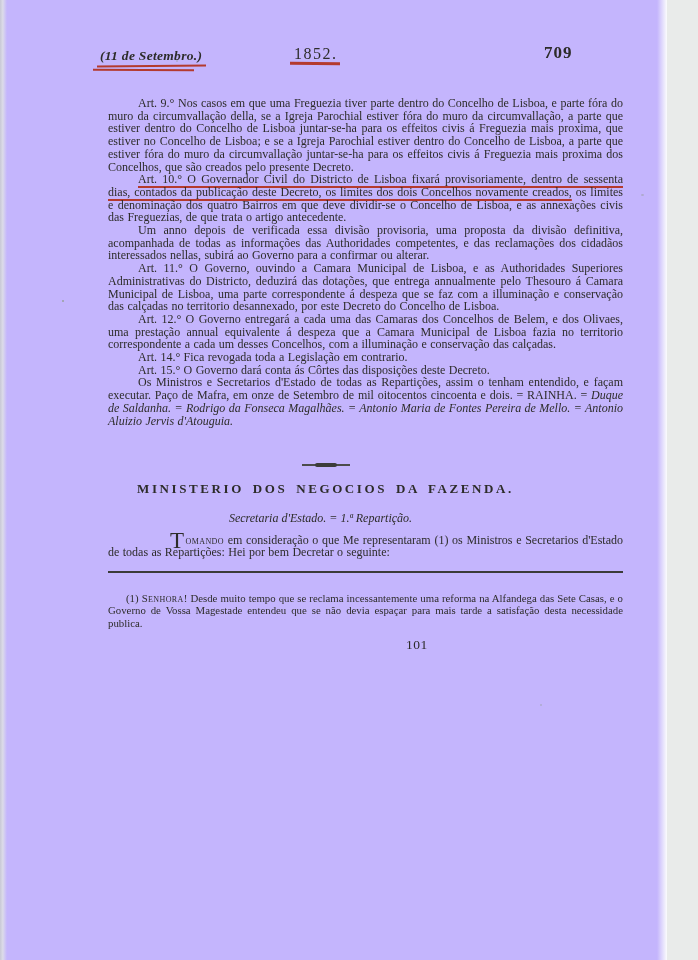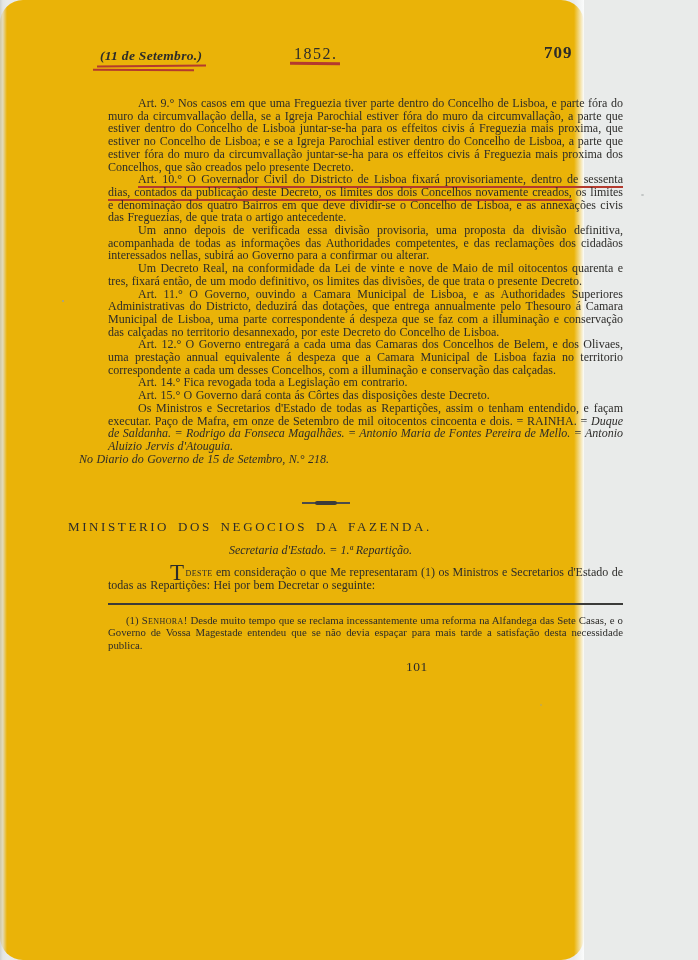--- a/index.html
+++ b/index.html
@@ -2,24 +2,23 @@
 <html lang="pt"><head>
 <meta charset="utf-8">
 <style>
   html,body{margin:0;padding:0;}
   body{
     width:698px;height:960px;overflow:hidden;
     background:#e9ebea;
     font-family:"Liberation Serif", serif;
   }
   .page{
-    position:relative;width:584px;height:960px;
-    background:#eab308;
+    position:relative;width:667px;height:960px;
+    background:#c4b5fd;
     color:#2d2c2a;
-    border-radius:23px;
   }
   
   .scan-edge-left{
     position:absolute;left:0;top:0;width:7px;height:960px;
     background:linear-gradient(90deg,#c9cdcc 0%,#e2e5e4 40%,rgba(243,245,244,0) 100%);
     opacity:.8;
   }
   .scan-edge-right{
     position:absolute;right:0;top:0;width:10px;height:960px;
     background:linear-gradient(270deg,#fbfcfc 0%,rgba(243,245,244,0) 100%);
@@ -84,41 +83,41 @@
   }
   .ornament .bar{
     position:absolute;left:0;right:0;top:3px;height:1.6px;background:#4c4c4a;
   }
   .ornament .blob{
     position:absolute;left:13px;top:1.4px;width:22px;height:4.6px;
     background:#3c3c3a;border-radius:2px;
   }
 
   .fz-title{
-    margin-top:14px;transform:translateX(-40px);
-    font-weight:normal;font-size:13px;letter-spacing:2.6px;word-spacing:3px;
+    margin-top:14px;text-align:center;transform:translateX(-40px);
+    font-weight:bold;font-size:13px;letter-spacing:2.6px;word-spacing:3px;
   }
   .fz-subtitle{
-    margin-top:10px;text-align:center;transform:translateX(-45px);
+    margin-top:16px;text-align:center;transform:translateX(-45px);
     font-style:italic;font-size:12px;
   }
   .fz-open{
     margin:9px 0 0;text-align:justify;word-spacing:.4px;
   }
   .dropcap{
     display:inline-block;font-size:23px;line-height:10px;
     vertical-align:-4px;margin-left:62px;margin-right:1.5px;font-weight:500;
   }
   .smallcaps{font-variant:small-caps;letter-spacing:.4px;}
 
   .foot-rule{
     margin-top:12px;height:0;border-top:2px solid #3b3b39;width:100%;
   }
   .footnote{
-    margin:9px 0 0;font-size:10.8px;line-height:12.2px;
+    margin:19px 0 0;font-size:10.8px;line-height:12.2px;
     text-align:justify;text-indent:18px;word-spacing:.3px;
   }
   .sig-mark{
     margin-top:10px;font-size:13.5px;font-weight:normal;letter-spacing:.5px;
     width:max-content;margin-left:298px;
   }
 </style>
 </head>
 <body>
 
@@ -135,38 +134,36 @@
     <div class="header">
       <span class="h-date">(11 de Setembro.)</span>
       <span class="h-year">1852.</span>
       <span class="h-page">709</span>
     </div>
 
     <div class="bodytext">
       <p><span>Art. 9.° Nos casos em que uma Freguezia tiver parte dentro do Concelho de Lisboa, e parte fóra do muro da circumvallação della, se a Igreja Parochial estiver fóra do muro da circumvallação, a parte que estiver dentro do Concelho de Lisboa juntar-se-ha para os effeitos civis á Freguezia mais proxima, que estiver no Concelho de Lisboa; e se a Igreja Parochial estiver dentro do Concelho de Lisboa, a parte que estiver fóra do muro da circumvallação juntar-se-ha para os effeitos civis á Freguezia mais proxima dos Concelhos, que são creados pelo presente Decreto.</span></p>
       <p><span class="red-ul">Art. 10.° O Governador Civil do Districto de Lisboa fixará provisoriamente, dentro de sessenta dias, contados da publicação deste Decreto, os limites dos dois Concelhos novamente creados,</span><span> os limites e denominação dos quatro Bairros em que deve dividir-se o Concelho de Lisboa, e as annexações civis das Freguezias, de que trata o artigo antecedente.</span></p>
       <p><span>Um anno depois de verificada essa divisão provisoria, uma proposta da divisão definitiva, acompanhada de todas as informações das Authoridades competentes, e das reclamações dos cidadãos interessados nellas, subirá ao Governo para a confirmar ou alterar.</span></p>
-      <p><span>Um Decreto Real, na conformidade da Lei de vinte e nove de Maio de mil oitocentos quarenta e tres, fixará então, de um modo definitivo, os limites das divisões, de que trata o presente Decreto.</span></p>
       <p><span>Art. 11.° O Governo, ouvindo a Camara Municipal de Lisboa, e as Authoridades Superiores Administrativas do Districto, deduzirá das dotações, que entrega annualmente pelo Thesouro á Camara Municipal de Lisboa, uma parte correspondente á despeza que se faz com a illuminação e conservação das calçadas no territorio desannexado, por este Decreto do Concelho de Lisboa.</span></p>
       <p><span>Art. 12.° O Governo entregará a cada uma das Camaras dos Concelhos de Belem, e dos Olivaes, uma prestação annual equivalente á despeza que a Camara Municipal de Lisboa fazia no territorio correspondente a cada um desses Concelhos, com a illuminação e conservação das calçadas.</span></p>
       <p><span>Art. 14.° Fica revogada toda a Legislação em contrario.</span></p>
       <p><span>Art. 15.° O Governo dará conta ás Côrtes das disposições deste Decreto.</span></p>
       <p class="sig-line"><span>Os Ministros e Secretarios d'Estado de todas as Repartições, assim o tenham entendido, e façam executar. Paço de Mafra, em onze de Setembro de mil oitocentos cincoenta e dois. = RAINHA. = </span><span class="it">Duque de Saldanha. = Rodrigo da Fonseca Magalhães. = Antonio Maria de Fontes Pereira de Mello. = Antonio Aluizio Jervis d'Atouguia.</span></p>
-      <p class="diario"><span>No Diario do Governo de 15 de Setembro, N.° 218.</span></p>
     </div>
 
     <div class="ornament">
       <div class="bar"></div>
       <div class="blob"></div>
     </div>
 
     <div class="fz-title">MINISTERIO DOS NEGOCIOS DA FAZENDA.</div>
     <div class="fz-subtitle">Secretaria d'Estado. = 1.ª Repartição.</div>
 
-    <p class="fz-open"><span class="dropcap">T</span><span class="smallcaps">deste</span><span> em consideração o que Me representaram (1) os Ministros e Secretarios d'Estado de todas as Repartições: Hei por bem Decretar o seguinte:</span></p>
+    <p class="fz-open"><span class="dropcap">T</span><span class="smallcaps">omando</span><span> em consideração o que Me representaram (1) os Ministros e Secretarios d'Estado de todas as Repartições: Hei por bem Decretar o seguinte:</span></p>
 
     <div class="foot-rule"></div>
 
     <p class="footnote"><span>(1) </span><span class="smallcaps">Senhora</span><span>! Desde muito tempo que se reclama incessantemente uma reforma na Alfandega das Sete Casas, e o Governo de Vossa Magestade entendeu que se não devia espaçar para mais tarde a satisfação desta necessidade publica.</span></p>
 
     <div class="sig-mark">101</div>
 
   </div>
 </div>
 

